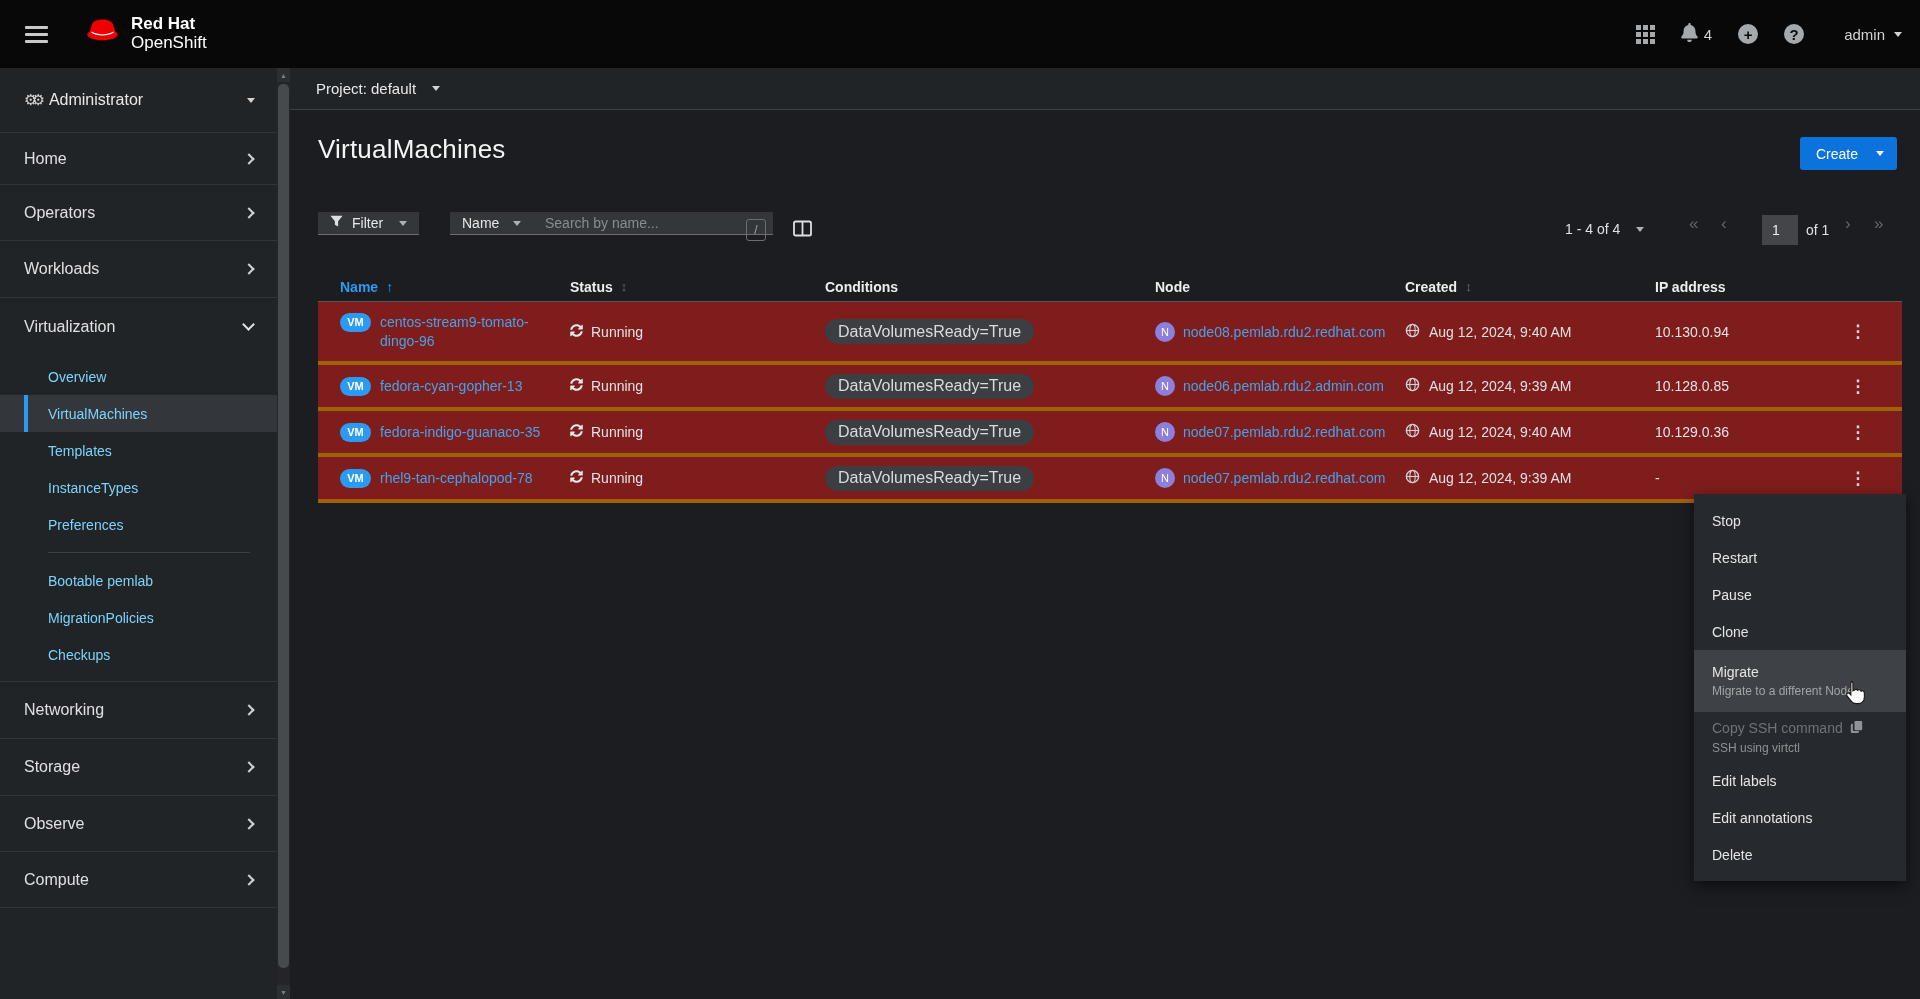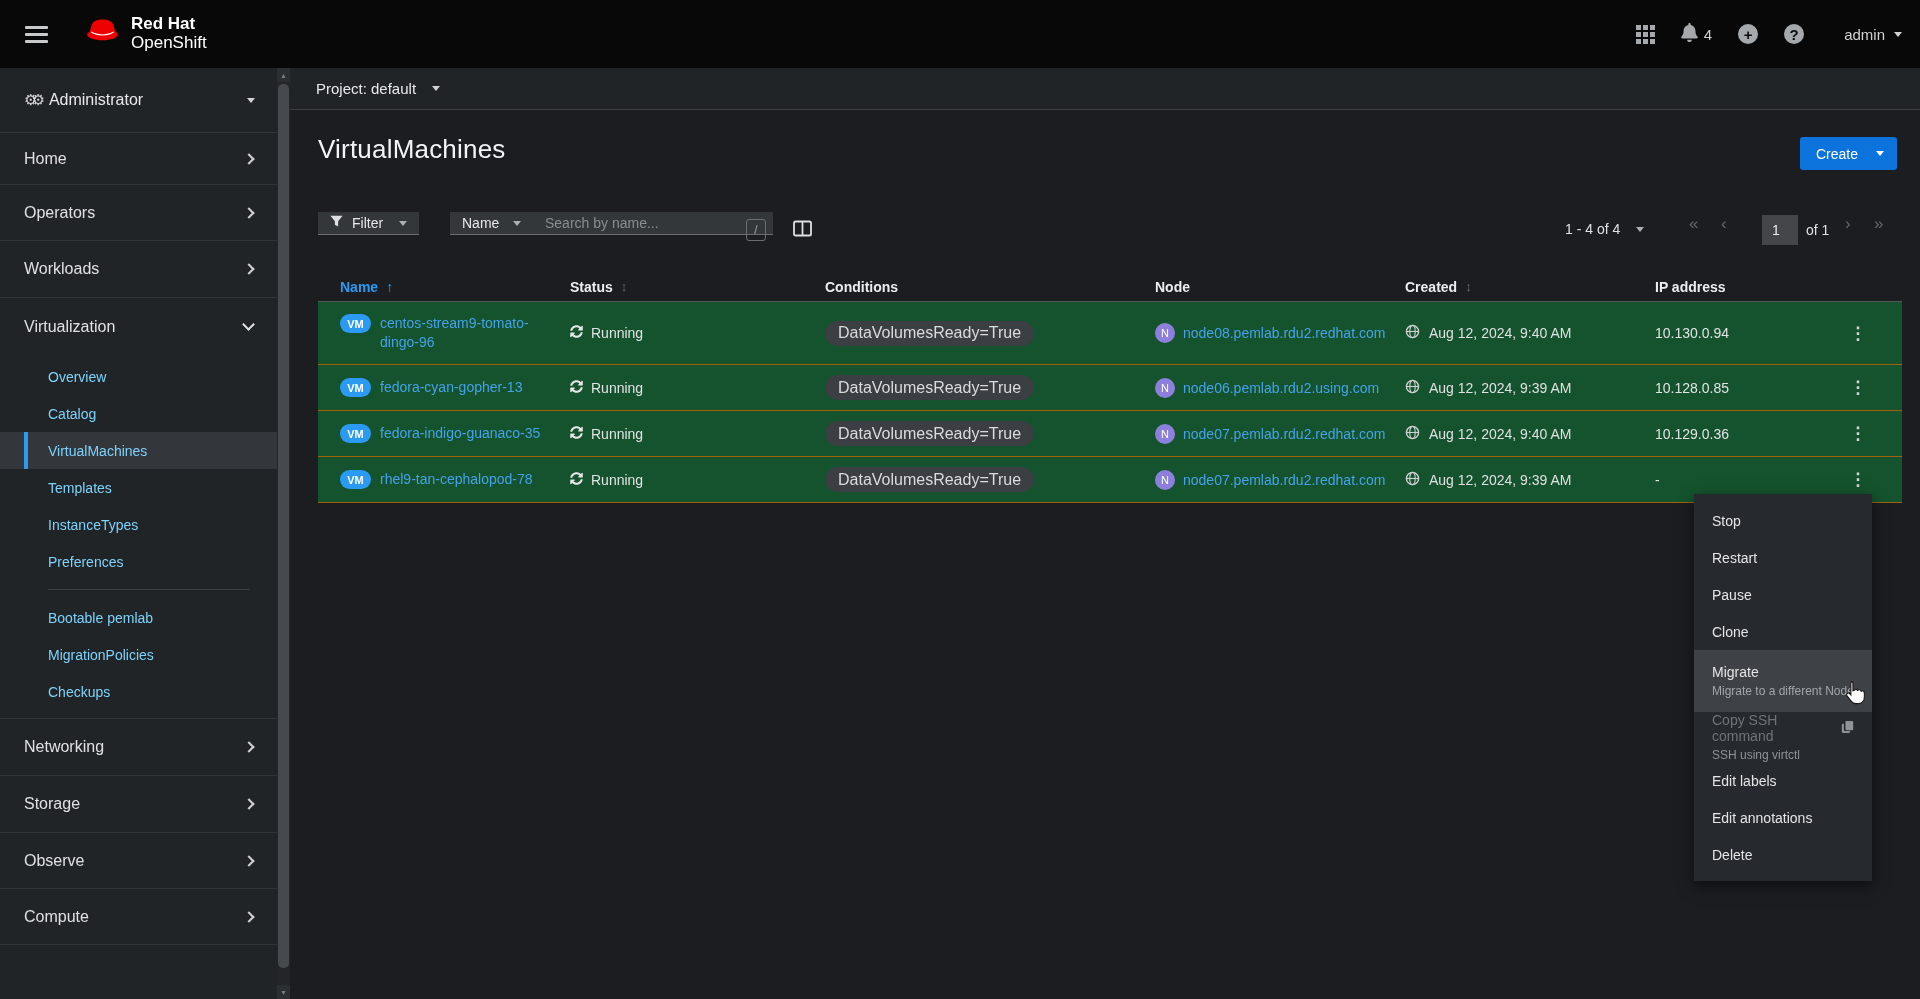--- a/index.html
+++ b/index.html
@@ -74,35 +74,35 @@
   .pag-of { position:absolute; left:1516px; top:154px; color:#e0e1e2; font-size:14px; }
 
   
   .vm-table { position:absolute; left:28px; top:204px; width:1584px; }
   .t-grid { display:grid; grid-template-columns:230px 255px 330px 250px 250px 185px 60px; padding-left:22px; align-items:center; }
   .t-head { height:30px; border-bottom:1px solid #54575a; color:#eceded; font-size:14px; font-weight:700; }
   .t-head .hcell { display:flex; gap:8px; align-items:center; }
   .hcell.sorted { color:#2b9af3; cursor:pointer; }
   .sort-active { color:#2b9af3; font-size:14px; }
   .sort-idle { color:#6a6e73; font-size:13px; }
-  .t-row { background:#14532d; border-bottom:1px solid #a16207; color:#e2e3e4; font-size:14px; }
+  .t-row { background:#7f1d1d; border-bottom:4px solid #a16207; color:#e2e3e4; font-size:14px; }
   .r1 { height:63px; } .rn { height:46px; }
   .cell-name { display:flex; align-items:flex-start; gap:9px; }
   .vm-badge { min-width:31px; height:19px; border-radius:10px; background:#2b9af3; color:#fff; font-size:11px; font-weight:700; display:flex; align-items:center; justify-content:center; padding:0 6px; }
   a.link { color:#45a2e8; text-decoration:none; cursor:pointer; }
   .cell-name a { max-width:178px; display:inline-block; line-height:19px; }
   .cell-status { display:flex; align-items:center; gap:8px; }
   .cond-pill { display:inline-flex; align-items:center; height:25px; padding:0 13px; background:#3b3e42; border-radius:13px; color:#dadbdc; font-size:16px; }
   .cell-node { display:flex; align-items:center; gap:8px; }
   .n-badge { width:20px; height:20px; min-width:20px; border-radius:50%; background:#8d80dc; color:#fff; font-size:11px; display:flex; align-items:center; justify-content:center; }
   .cell-created { display:flex; align-items:center; gap:9px; color:#dfe0e1; }
   .kebab { width:36px; height:36px; display:flex; align-items:center; justify-content:center; color:#d6d7d8; font-size:17px; font-weight:700; cursor:pointer; border-radius:3px; }
 
   
-  .ctx-menu { position:absolute; left:1404px; top:426px; width:178px; background:#26292d; box-shadow:0 5px 14px rgba(0,0,0,.55); padding:8px 0; z-index:40; }
+  .ctx-menu { position:absolute; left:1404px; top:426px; width:212px; background:#26292d; box-shadow:0 5px 14px rgba(0,0,0,.55); padding:8px 0; z-index:40; }
   .ctx-item { padding:0 18px; display:flex; flex-direction:column; justify-content:center; height:37px; color:#e4e5e6; font-size:14px; cursor:pointer; }
   .ctx-item .row1 { display:flex; align-items:center; gap:7px; }
   .ctx-item.hl { height:62px; background:#3e4145; }
   .ctx-item .desc { font-size:12px; color:#a2a5a9; margin-top:4px; }
   .ctx-item.disabled { height:50px; color:#6f7377; cursor:default; }
   .ctx-item.disabled .desc { color:#8f9296; }
 
   .cursor-hand { position:absolute; left:1552px; top:612px; z-index:50; pointer-events:none; }
 </style>
 </head>
@@ -183,23 +183,20 @@
           <span class="chev-r"></span>
       </div>
       <div class="nav-item h58">
         <span class="lbl">Virtualization</span>
           <span class="chev-d"></span>
       </div>
       <div class="sub-group">
         <div class="sub-item">
             <span>Overview</span>
           </div>
-        <div class="sub-item">
-            <span>Catalog</span>
-          </div>
         <div class="sub-item selected">
             <span>VirtualMachines</span>
           </div>
         <div class="sub-item">
             <span>Templates</span>
           </div>
         <div class="sub-item">
             <span>InstanceTypes</span>
           </div>
         <div class="sub-item">
@@ -350,21 +347,21 @@
         </div>
         <div class="cell-status">
           <span><svg width="13" height="13" viewBox="0 0 512 512">
                 <path fill="#e6e6e6" d="M370.72 133.28C339.46 104 298.89 88 255.85 88c-77.46 0-144.33 53.18-162.79 126.85-1.34 5.36-6.12 9.15-11.65 9.15H24.1c-7.5 0-13.19-6.81-11.8-14.18C33.93 94.92 134.81 8 256 8c66.45 0 126.79 26.14 171.32 68.69L463.03 40.97C478.15 25.85 504 36.56 504 57.94V192c0 13.26-10.75 24-24 24H345.94c-21.38 0-32.09-25.85-16.97-40.97l41.75-41.75zM32 296h134.06c21.38 0 32.09 25.85 16.97 40.97l-41.75 41.75C172.54 408 213.11 424 256.15 424c77.42-.07 144.32-53.14 162.79-126.85 1.34-5.36 6.12-9.15 11.65-9.15h57.3c7.5 0 13.19 6.81 11.81 14.18C478.07 417.08 377.19 504 256 504c-66.45 0-126.79-26.14-171.32-68.69L48.97 471.03C33.85 486.15 8 475.44 8 454.06V320c0-13.25 10.75-24 24-24z"></path>
               </svg></span>
           <span>Running</span>
         </div>
         <div><span class="cond-pill">DataVolumesReady=True</span></div>
         <div class="cell-node">
           <span class="n-badge">N</span>
-          <a class="link">node06.pemlab.rdu2.using.com</a>
+          <a class="link">node06.pemlab.rdu2.admin.com</a>
         </div>
         <div class="cell-created">
           <span><svg width="15" height="15" viewBox="0 0 16 16">
                 <circle cx="8" cy="8" r="6.5" fill="none" stroke="#cfd0d1" stroke-width="1.5"></circle>
                 <ellipse cx="8" cy="8" rx="2.9" ry="6.5" fill="none" stroke="#cfd0d1" stroke-width="1.2"></ellipse>
                 <line x1="1.5" y1="8" x2="14.5" y2="8" stroke="#cfd0d1" stroke-width="1.2"></line>
               </svg></span>
           <span>Aug 12, 2024, 9:39 AM</span>
         </div>
         <div>10.128.0.85</div>

